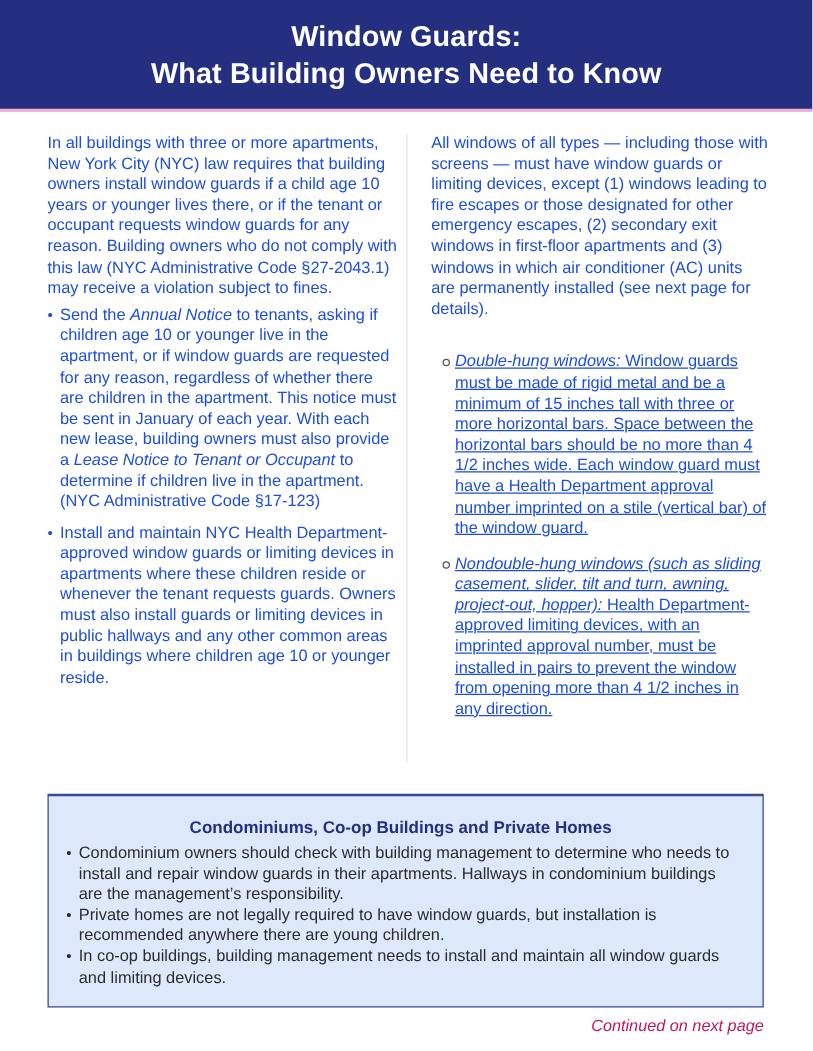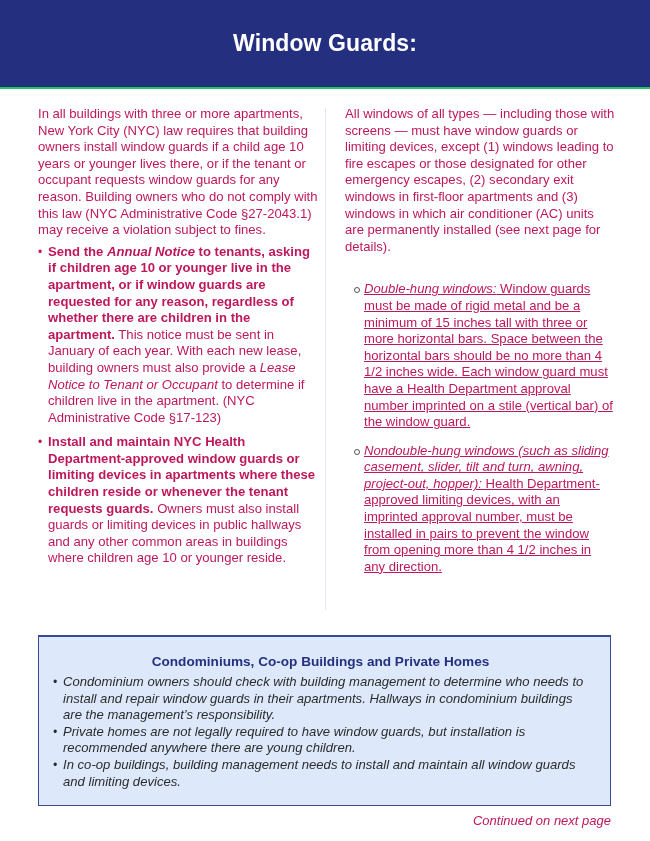--- a/index.html
+++ b/index.html
@@ -2,46 +2,46 @@
 <html><head>
   <meta charset="utf-8">
   <style>
     * { box-sizing: border-box; margin: 0; padding: 0; }
     html, body { width: 650px; height: 841px; background: #ffffff; overflow: hidden; }
     body { font-family: "Liberation Sans", sans-serif; color: #2a2a2a; position: relative; }
 
     .header {
       position: absolute; left: 0; top: 0; width: 650px; height: 89px;
       background: #24307f;
-      border-bottom: 2px solid #22c55e;
+      border-bottom: 2px solid #f9a8d4;
       display: flex; flex-direction: column; align-items: center; justify-content: center;
     }
     .header .t1, .header .t2 {
       color: #ffffff; font-weight: bold; font-size: 23px; line-height: 29px; letter-spacing: 0.1px;
     }
 
     .col {
       position: absolute; top: 106px;
-      font-size: 13.1px; line-height: 16.6px; color: #be185d;
+      font-size: 13.1px; line-height: 16.6px; color: #1d4ed8;
     }
     .col-left { left: 38px; width: 280px; }
     .col-right { left: 345px; width: 270px; }
     .divider {
       position: absolute; left: 325px; top: 108px; width: 1px; height: 502px;
       background: #e2e6f0;
     }
 
     .para { margin-bottom: 5px; }
     .subhead { font-weight: bold; margin-bottom: 6px; }
     .bullets { list-style: none; }
     .bullets li { position: relative; padding-left: 10px; margin-bottom: 8px; }
     .bullets li::before {
       content: "\2022"; position: absolute; left: 0; top: 0; font-size: 12px;
     }
-    .bold { font-weight: bold; }
+    .bold { font-weight: normal; }
     .ital { font-style: italic; }
 
     .sub-bullets { list-style: none; margin-top: 26px; padding-left: 9px; text-decoration: underline; }
     .sub-bullets li { position: relative; padding-left: 10px; margin-bottom: 12px; }
     .sub-bullets li::before {
       content: ""; position: absolute; left: 0; top: 6px; width: 4px; height: 4px;
       border: 1px solid #555; border-radius: 50%;
     }
 
     .box {
@@ -49,33 +49,34 @@
       background: #dde9fb;
       border: 1.5px solid #3c4a94;
       border-top-width: 2px;
       padding: 16px 22px 0 14px;
     }
     .box-title {
       text-align: center; color: #24307f; font-weight: bold; font-size: 13.6px; line-height: 18px;
       margin-bottom: 3px;
     }
     .box-list { list-style: none; font-size: 13.1px; line-height: 16.6px; color: #2b2b2b; }
-    .box-list li { position: relative; padding-left: 10px; font-style: italic; }
+    .box-list li { position: relative; padding-left: 10px; }
     .box-list li::before { content: "\2022"; position: absolute; left: 0; top: 0; font-size: 12px; }
 
     .continued {
       position: absolute; right: 39px; top: 813px;
       font-style: italic; font-size: 13px; color: #be185d;
     }
   </style>
 </head>
 <body>
 
 <div class="header">
   <div class="t1">Window Guards:</div>
+  <div class="t2">What Building Owners Need to Know</div>
 </div>
 
 <div class="col col-left">
   <p class="para">In all buildings with three or more apartments, New York City (NYC) law requires that building owners install window guards if a child age 10 years or younger lives there, or if the tenant or occupant requests window guards for any reason. Building owners who do not comply with this law (NYC Administrative Code §27-2043.1) may receive a violation subject to fines.</p>
   <ul class="bullets">
     <li><span class="bold">Send the </span><span class="bold ital">Annual Notice</span><span class="bold"> to tenants, asking if children age 10 or younger live in the apartment, or if window guards are requested for any reason, regardless of whether there are children in the apartment.</span><span> This notice must be sent in January of each year. With each new lease, building owners must also provide a </span><span class="ital">Lease Notice to Tenant or Occupant</span><span> to determine if children live in the apartment. (NYC Administrative Code §17-123)</span></li>
     <li><span class="bold">Install and maintain NYC Health Department-approved window guards or limiting devices in apartments where these children reside or whenever the tenant requests guards.</span><span> Owners must also install guards or limiting devices in public hallways and any other common areas in buildings where children age 10 or younger reside.</span></li>
   </ul>
 </div>
 

